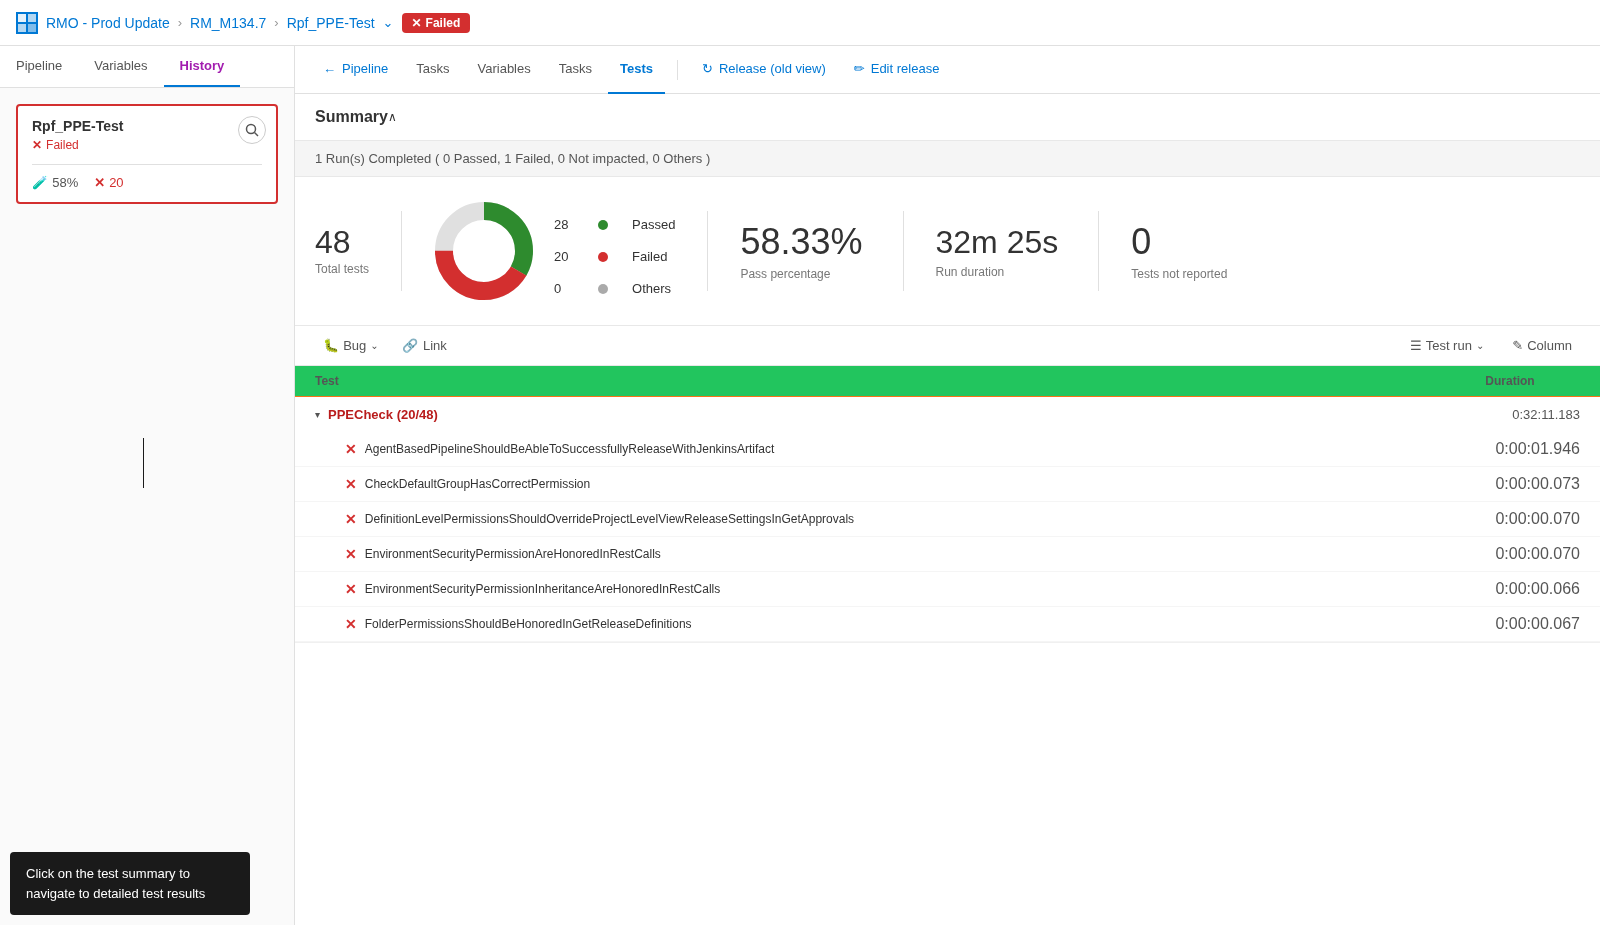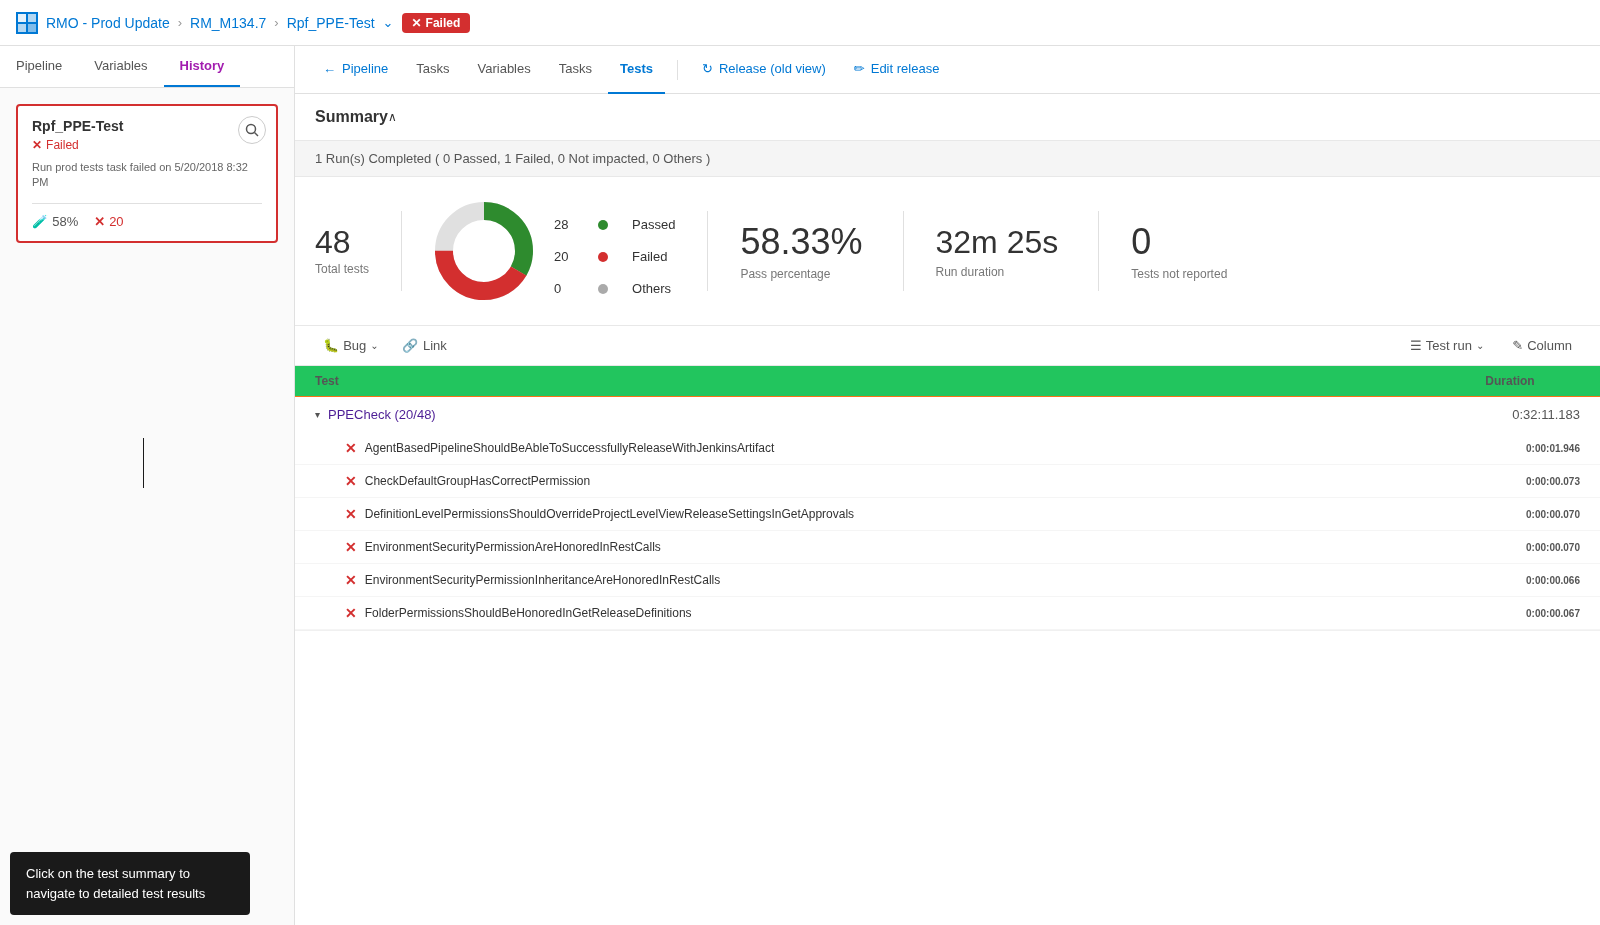--- a/index.html
+++ b/index.html
@@ -74,26 +74,26 @@
     .toolbar-btn { display: flex; align-items: center; gap: 4px; padding: 4px 8px; font-size: 13px; color: #555; cursor: pointer; border: none; background: none; }
     .toolbar-right { display: flex; align-items: center; gap: 12px; }
 
     .test-table { width: 100%; }
     .test-table-header { display: flex; padding: 8px 20px; background: #22c55e; border-bottom: 1px solid #f97316; }
     .col-test { flex: 1; font-size: 12px; font-weight: 600; color: #555; }
     .col-duration { width: 140px; font-size: 12px; font-weight: 600; color: #555; text-align: center; }
 
     .test-group { border-bottom: 1px solid #f0f0f0; }
     .test-group-row { display: flex; align-items: center; padding: 10px 20px; cursor: pointer; background: #fff; }
-    .test-group-name { flex: 1; font-size: 13px; color: #4c1d95; font-weight: 400; }
+    .test-group-name { flex: 1; font-size: 13px; color: #b91c1c; font-weight: 700; }
     .test-group-duration { width: 140px; font-size: 13px; color: #555; text-align: right; }
 
     .test-item-row { display: flex; align-items: center; padding: 8px 20px 8px 50px; border-bottom: 1px solid #f5f5f5; }
     .test-item-name { flex: 1; font-size: 12px; color: #333; }
-    .test-item-duration { width: 140px; font-size: 10px; color: #555; text-align: right; font-weight: bold; }
+    .test-item-duration { width: 140px; font-size: 16px; color: #555; text-align: right; }
 
     .x-icon { color: #d32f2f; font-size: 14px; margin-right: 8px; font-weight: bold; }
     .chevron-icon { margin-right: 8px; color: #555; font-size: 10px; }
 
     
     .donut-svg { width: 100px; height: 100px; }
   </style>
 </head>
 <body>
 
@@ -126,21 +126,20 @@
       <div class="sidebar-tab">Variables</div>
       <div class="sidebar-tab active">History</div>
     </div>
     <div class="sidebar-content">
       <div class="stage-card">
         <div class="stage-card-title">Rpf_PPE-Test</div>
         <div class="stage-failed">
           <span style="color:#d32f2f; font-weight:bold;">✕</span>
           <span>Failed</span>
         </div>
-        <div class="stage-desc">Run prod tests task failed on 5/20/2018 8:32 PM</div>
         <div class="stage-footer">
           <div class="stage-pass">
             <span>🧪</span>
             <span>58%</span>
           </div>
           <div class="stage-fail-count">
             <span style="font-weight:bold;">✕</span>
             <span>20</span>
           </div>
         </div>

